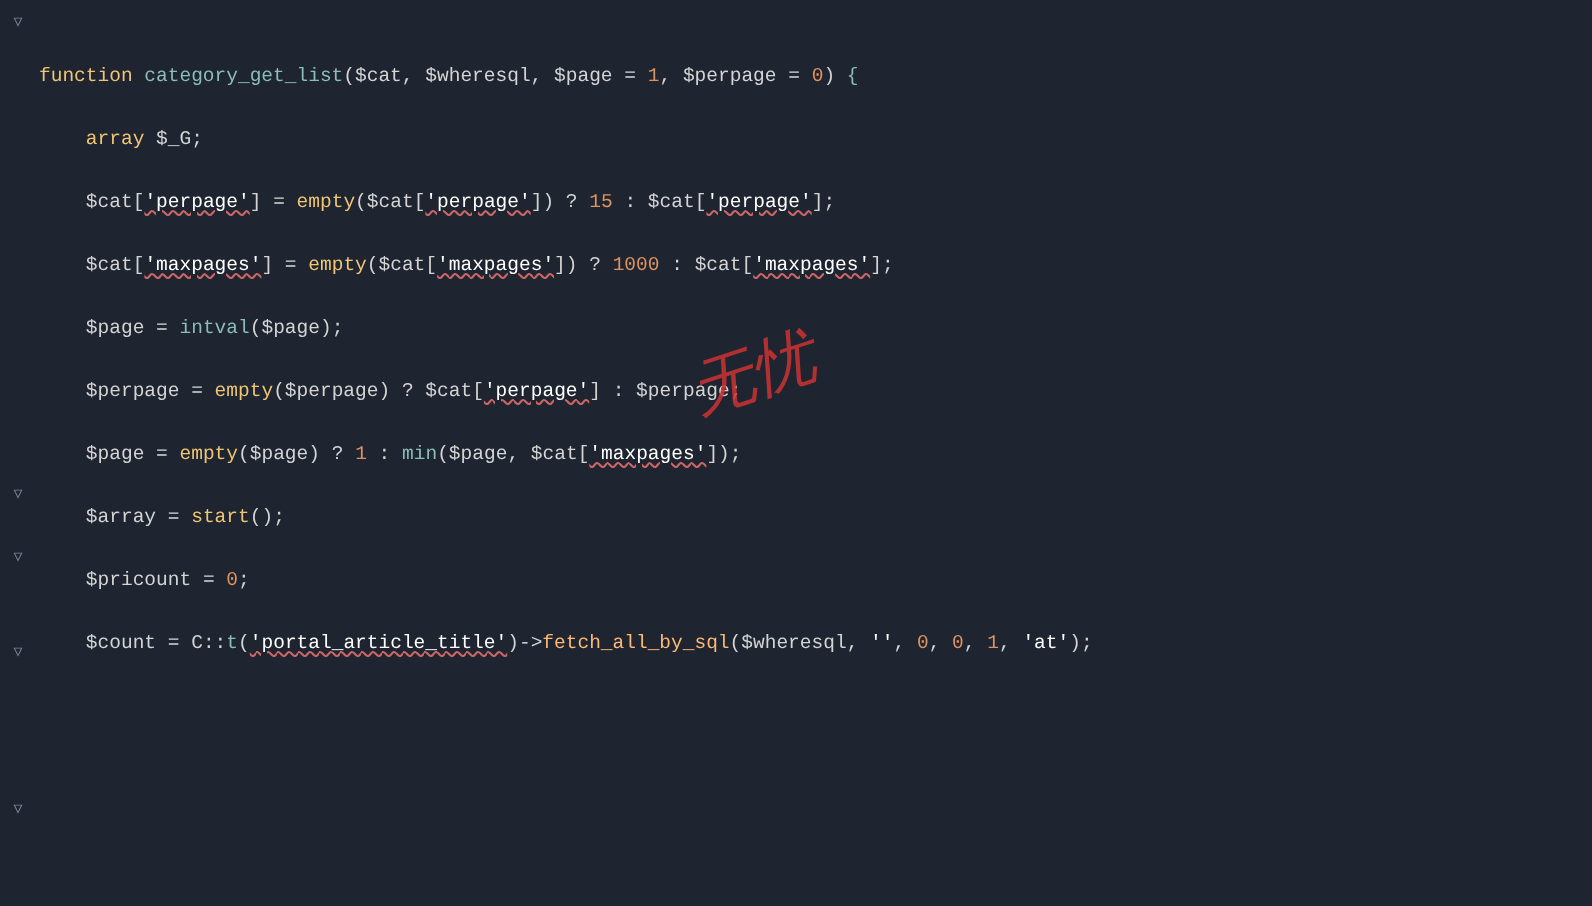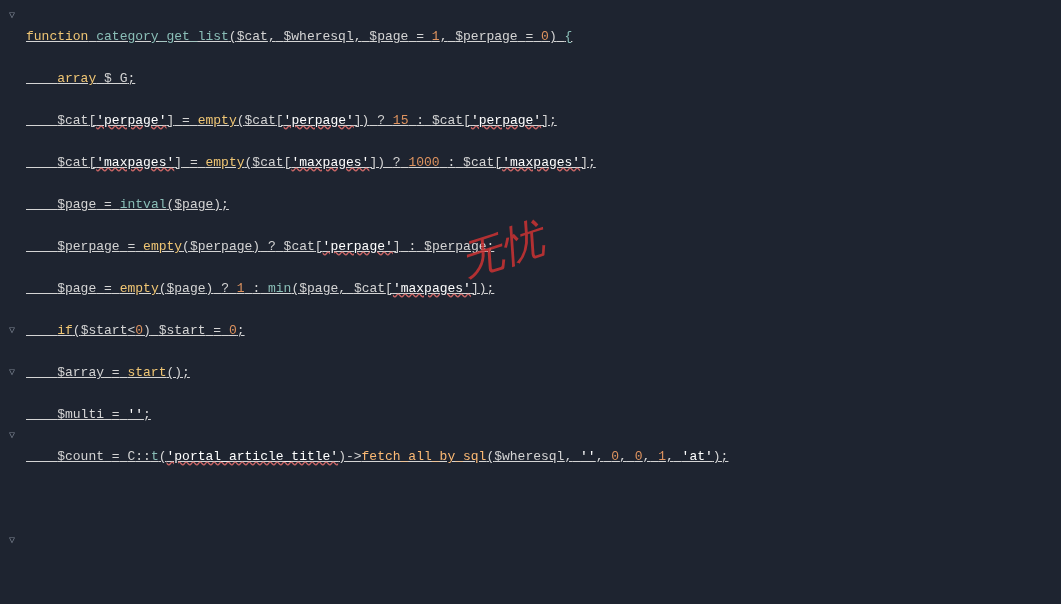--- a/index.html
+++ b/index.html
@@ -28,24 +28,23 @@
   height: 21px;
   display: flex;
   align-items: center;
   justify-content: center;
   color: #7a8290;
   font-size: 10px;
   cursor: pointer;
 }
 .code {
   flex: 1;
-  padding-top: 5px;
+  padding-top: 19px;
   white-space: pre;
   padding-left: 2px;
-  text-decoration: underline;
 }
 .line { height: 21px; }
 .kw { color: #f0c674; }
 .fn { color: #8abeb7; }
 .var { color: #d4d4d4; }
 .str { color: #ffffff; }
 .str.u { text-decoration: underline; text-decoration-color: #cc6666; text-decoration-style: wavy; }
 .num { color: #de935f; }
 .op { color: #d4d4d4; }
 .pn { color: #d4d4d4; }
@@ -101,23 +100,22 @@
 
   </div>
   <div class="code">
 <div class="line"><span class="kw">function</span> <span class="fn">category_get_list</span><span class="pn">(</span><span class="var">$cat</span><span class="pn">,</span> <span class="var">$wheresql</span><span class="pn">,</span> <span class="var">$page</span> <span class="op">=</span> <span class="num">1</span><span class="pn">,</span> <span class="var">$perpage</span> <span class="op">=</span> <span class="num">0</span><span class="pn">)</span> <span class="br">{</span></div>
 <div class="line">    <span class="kw">array</span> <span class="var">$_G</span><span class="pn">;</span></div>
 <div class="line">    <span class="var">$cat</span><span class="pn">[</span><span class="str u">'perpage'</span><span class="pn">]</span> <span class="op">=</span> <span class="kw">empty</span><span class="pn">(</span><span class="var">$cat</span><span class="pn">[</span><span class="str u">'perpage'</span><span class="pn">])</span> <span class="op">?</span> <span class="num">15</span> <span class="op">:</span> <span class="var">$cat</span><span class="pn">[</span><span class="str u">'perpage'</span><span class="pn">];</span></div>
 <div class="line">    <span class="var">$cat</span><span class="pn">[</span><span class="str u">'maxpages'</span><span class="pn">]</span> <span class="op">=</span> <span class="kw">empty</span><span class="pn">(</span><span class="var">$cat</span><span class="pn">[</span><span class="str u">'maxpages'</span><span class="pn">])</span> <span class="op">?</span> <span class="num">1000</span> <span class="op">:</span> <span class="var">$cat</span><span class="pn">[</span><span class="str u">'maxpages'</span><span class="pn">];</span></div>
 <div class="line">    <span class="var">$page</span> <span class="op">=</span> <span class="fn">intval</span><span class="pn">(</span><span class="var">$page</span><span class="pn">);</span></div>
 <div class="line">    <span class="var">$perpage</span> <span class="op">=</span> <span class="kw">empty</span><span class="pn">(</span><span class="var">$perpage</span><span class="pn">)</span> <span class="op">?</span> <span class="var">$cat</span><span class="pn">[</span><span class="str u">'perpage'</span><span class="pn">]</span> <span class="op">:</span> <span class="var">$perpage</span><span class="pn">;</span></div>
 <div class="line">    <span class="var">$page</span> <span class="op">=</span> <span class="kw">empty</span><span class="pn">(</span><span class="var">$page</span><span class="pn">)</span> <span class="op">?</span> <span class="num">1</span> <span class="op">:</span> <span class="fn">min</span><span class="pn">(</span><span class="var">$page</span><span class="pn">,</span> <span class="var">$cat</span><span class="pn">[</span><span class="str u">'maxpages'</span><span class="pn">]);</span></div>
-<div class="line">    <span class="kw">if</span><span class="pn">(</span><span class="var">$start</span><span class="op">&lt;</span><span class="num">0</span><span class="pn">)</span> <span class="var">$start</span> <span class="op">=</span> <span class="num">0</span><span class="pn">;</span></div>
 <div class="line">    <span class="var">$array</span> <span class="op">=</span> <span class="kw">start</span><span class="pn">();</span></div>
-<div class="line">    <span class="var">$multi</span> <span class="op">=</span> <span class="str">''</span><span class="pn">;</span></div>
+<div class="line">    <span class="var">$pricount</span> <span class="op">=</span> <span class="num">0</span><span class="pn">;</span></div>
 <div class="line">    <span class="var">$count</span> <span class="op">=</span> <span class="var">C</span><span class="op">::</span><span class="fn">t</span><span class="pn">(</span><span class="str u">'portal_article_title'</span><span class="pn">)-&gt;</span><span class="method">fetch_all_by_sql</span><span class="pn">(</span><span class="var">$wheresql</span><span class="pn">,</span> <span class="str">''</span><span class="pn">,</span> <span class="num">0</span><span class="pn">,</span> <span class="num">0</span><span class="pn">,</span> <span class="num">1</span><span class="pn">,</span> <span class="str">'at'</span><span class="pn">);</span></div>
 
 
 
 
 
 
 
 
 

